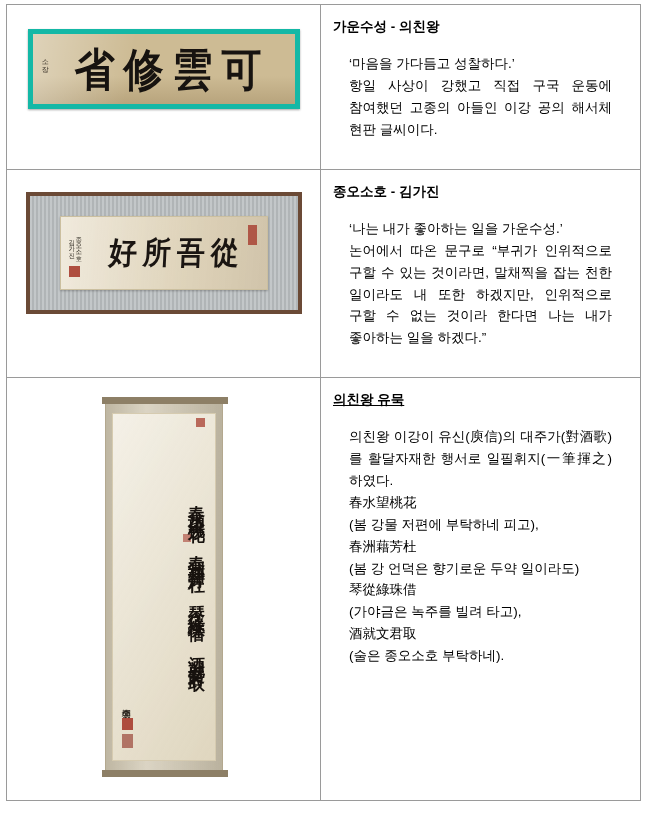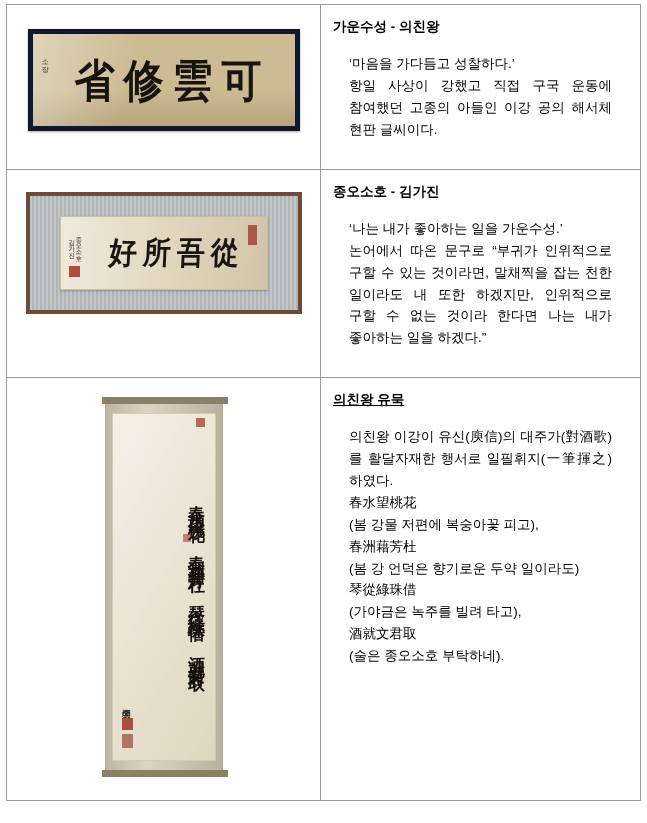--- a/index.html
+++ b/index.html
@@ -60,23 +60,23 @@
     word-break: keep-all;
   }
   .row-body .ln { display: block; }
 
   
   .art1-wrap {
     padding: 12px 0 14px 0;
   }
   .frame1 {
     width: 272px;
-    height: 102px;
+    height: 80px;
     margin: 0 auto;
-    background: #0f172a;
+    background: #14b8a6;
     padding: 5px;
     box-shadow: 0 1px 2px rgba(0,0,0,.35);
   }
   .frame1-inner {
     width: 100%;
     height: 100%;
     background: #cdbb94;
     background-image:
       linear-gradient(100deg, rgba(255,255,255,.35) 0%, rgba(255,255,255,0) 38%),
       linear-gradient(0deg, rgba(120,95,55,.25) 0%, rgba(255,255,255,0) 40%);
@@ -347,21 +347,21 @@
                 <span class="seal3b"></span>
               </div>
             </div>
           </div>
         </td>
         <td class="txt-cell">
           <p class="row-title spaced">의친왕 유묵</p>
           <p class="row-body">
             <span class="ln">의친왕 이강이 유신(庾信)의  대주가(對酒歌)를  활달자재한 행서로 일필휘지(一筆揮之) 하였다.</span>
             <span class="ln">春水望桃花</span>
-            <span class="ln">(봄 강물 저편에 복숭아꽃 피고),</span>
+            <span class="ln">(봄 강물 저편에 부탁하네 피고),</span>
             <span class="ln">春洲藉芳杜</span>
             <span class="ln">(봄 강 언덕은 향기로운 두약 일이라도)</span>
             <span class="ln">琴從綠珠借</span>
             <span class="ln">(가야금은 녹주를 빌려 타고),</span>
             <span class="ln">酒就文君取</span>
             <span class="ln">(술은 종오소호 부탁하네).</span>
           </p>
         </td>
       </tr>
 

